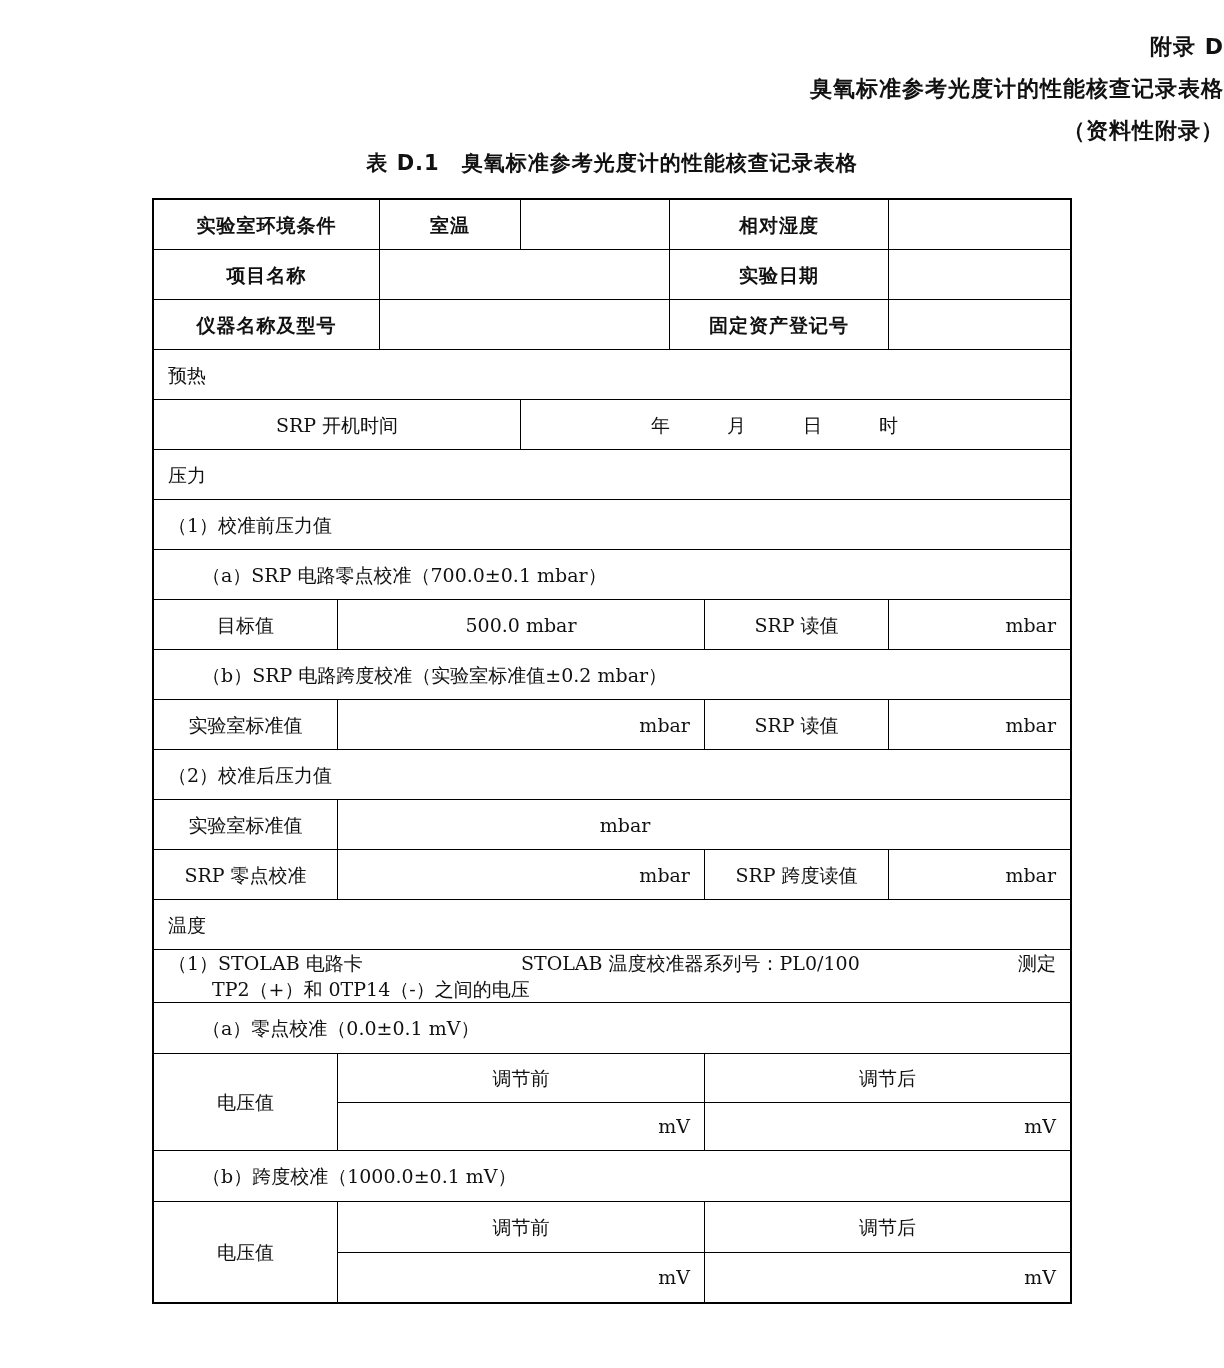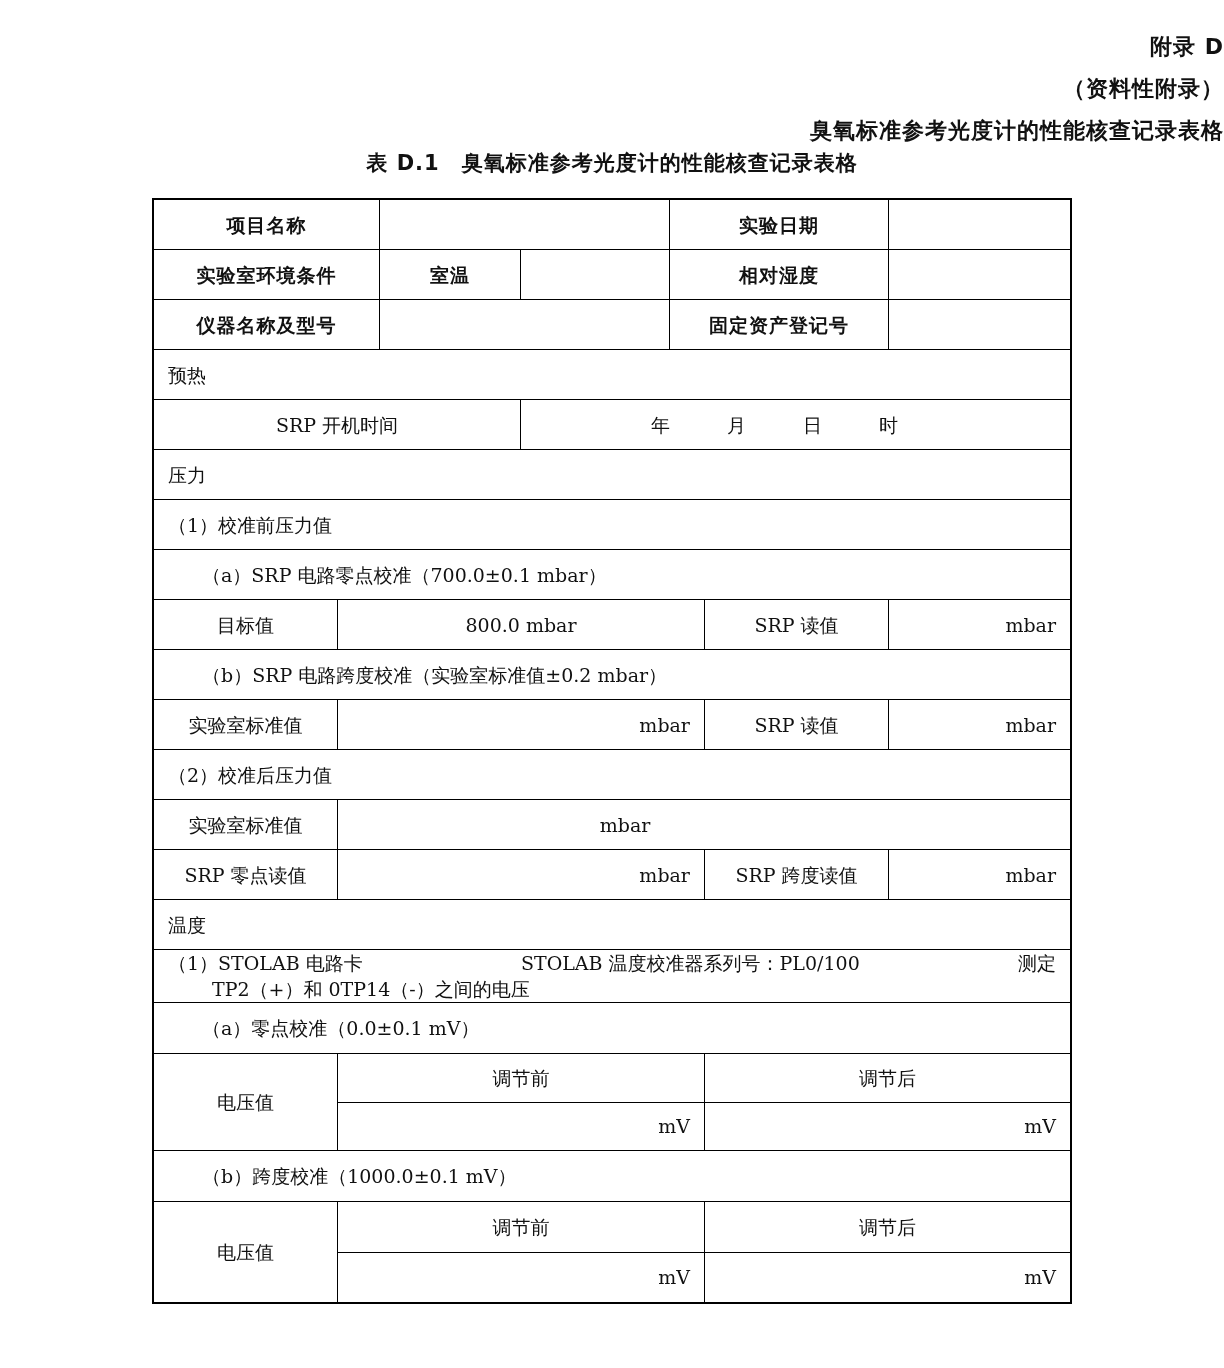--- a/index.html
+++ b/index.html
@@ -67,42 +67,42 @@
   .stolab{flex-direction:column;align-items:stretch;white-space:normal;}
   .srow1{display:flex;justify-content:space-between;align-items:baseline;}
   .srow2{padding-left:44px;}
 </style>
 </head>
 <body>
 
 <div class="page">
 
   <div class="title-line">附录 D</div>
+  <div class="title-line">臭氧标准参考光度计的性能核查记录表格</div>
   <div class="title-line">（资料性附录）</div>
-  <div class="title-line">臭氧标准参考光度计的性能核查记录表格</div>
   <div class="caption">表 D.1　臭氧标准参考光度计的性能核查记录表格</div>
 
   <div class="tbl">
-
-    <div class="tr h49">
-      <div class="td wA hdr">项目名称</div>
-      <div class="td wB"></div>
-      <div class="td wC hdr">实验日期</div>
-      <div class="td wD"></div>
-    </div>
 
     <div class="tr h49">
       <div class="td wA hdr">实验室环境条件</div>
       <div class="td wE hdr">室温</div>
       <div class="td wF"></div>
       <div class="td wC hdr">相对湿度</div>
       <div class="td wD"></div>
     </div>
 
     <div class="tr h49">
+      <div class="td wA hdr">项目名称</div>
+      <div class="td wB"></div>
+      <div class="td wC hdr">实验日期</div>
+      <div class="td wD"></div>
+    </div>
+
+    <div class="tr h49">
       <div class="td wA hdr">仪器名称及型号</div>
       <div class="td wB"></div>
       <div class="td wC hdr">固定资产登记号</div>
       <div class="td wD"></div>
     </div>
 
     <div class="tr h49">
       <div class="td w100 lft">预热</div>
     </div>
 
@@ -118,21 +118,21 @@
     <div class="tr h49">
       <div class="td w100 lft">（1）校准前压力值</div>
     </div>
 
     <div class="tr h49">
       <div class="td w100 indent">（a）SRP 电路零点校准（700.0±0.1 mbar）</div>
     </div>
 
     <div class="tr h49">
       <div class="td wG">目标值</div>
-      <div class="td wH">800.0 mbar</div>
+      <div class="td wH">500.0 mbar</div>
       <div class="td wI">SRP 读值</div>
       <div class="td wD rgt">mbar</div>
     </div>
 
     <div class="tr h49">
       <div class="td w100 indent">（b）SRP 电路跨度校准（实验室标准值±0.2 mbar）</div>
     </div>
 
     <div class="tr h49">
       <div class="td wG">实验室标准值</div>
@@ -144,21 +144,21 @@
     <div class="tr h49">
       <div class="td w100 lft">（2）校准后压力值</div>
     </div>
 
     <div class="tr h49">
       <div class="td wG">实验室标准值</div>
       <div class="td wL ctr-off">mbar</div>
     </div>
 
     <div class="tr h49">
-      <div class="td wG">SRP 零点读值</div>
+      <div class="td wG">SRP 零点校准</div>
       <div class="td wH rgt">mbar</div>
       <div class="td wI">SRP 跨度读值</div>
       <div class="td wD rgt">mbar</div>
     </div>
 
     <div class="tr h49">
       <div class="td w100 lft">温度</div>
     </div>
 
     <div class="tr h52">

